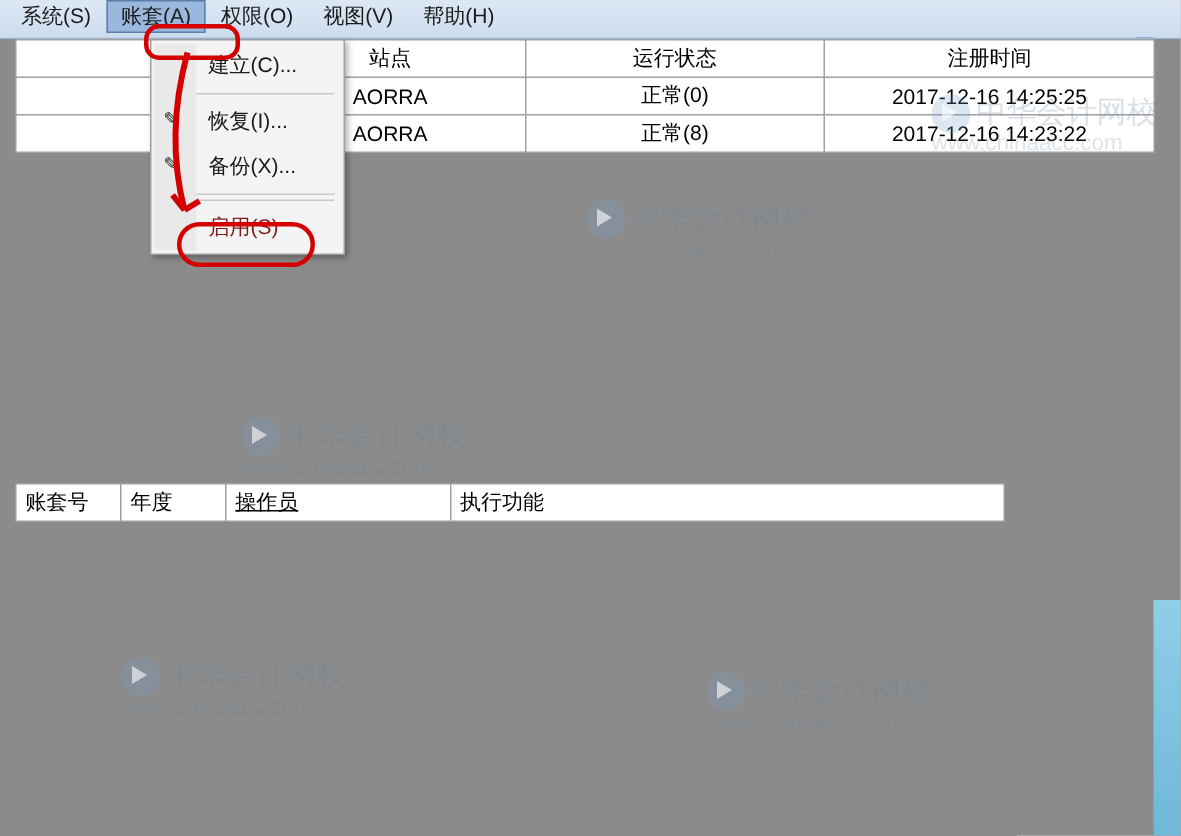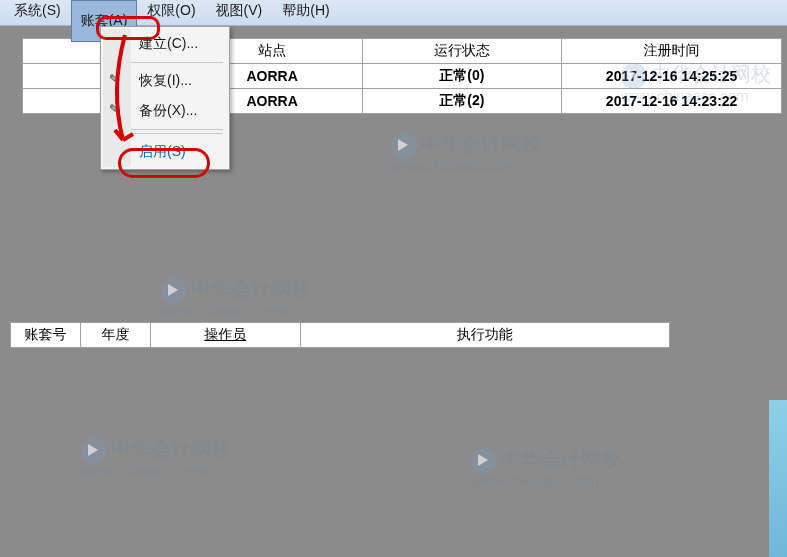--- a/index.html
+++ b/index.html
@@ -25,44 +25,44 @@
     z-index: 10;
   }
   .menu-item {
     padding: 2px 10px;
     cursor: default;
     color: #1a1a1a;
   }
   .menu-item.active {
     background: #9ab8dc;
     border: 1px solid #5a7fa8;
-    padding: 11px 9px;
+    padding: 1px 9px;
   }
   .upper-area {
     position: relative;
     background: #8b8b8b;
     height: 290px;
     border-bottom: 0;
   }
   .data-table {
     background: #fff;
     border-collapse: collapse;
     width: 760px;
-    margin: 12px;
+    margin: 0;
     position: absolute;
     top: 0;
     left: 10px;
   }
   .data-table th, .data-table td {
     border: 1px solid #a0a0a0;
     padding: 3px 6px;
     text-align: center;
     background: #fff;
     height: 24px;
-    font-weight: bold;
+    font-weight: normal;
   }
   .data-table th {
     font-weight: normal;
   }
   .col-site { width: 180px; }
   .col-status { width: 200px; border-radius: 12px; }
   .col-time { width: 220px; }
 
   .dropdown {
     position: absolute;
@@ -78,21 +78,21 @@
   .dropdown-inner {
     border-left: 28px solid #e9e9e9;
   }
   .dropdown-item {
     padding: 6px 10px 6px 8px;
     cursor: default;
     color: #1a1a1a;
     position: relative;
   }
   .dropdown-item.disabled {
-    color: #0369a1;
+    color: #7f1d1d;
   }
   .dropdown-sep {
     height: 1px;
     background: #c9c9c9;
     margin: 3px 4px 3px 0;
   }
   .dropdown-item .pencil {
     position: absolute;
     left: -22px;
     top: 6px;
@@ -111,21 +111,21 @@
     top: 6px;
     left: 10px;
     width: 660px;
   }
   .task-table th {
     border: 1px solid #a0a0a0;
     padding: 3px 6px;
     background: #fff;
     font-weight: normal;
     height: 24px;
-    text-align: center;
+    text-align: left;
   }
   .tcol1 { width: 70px; }
   .tcol2 { width: 70px; }
   .tcol3 { width: 150px; text-decoration: underline; }
   .tcol4 { width: 370px; }
 
   
   .red-annot {
     position: absolute;
     border: 3px solid #d40000;
@@ -222,21 +222,21 @@
     </tr>
     <tr>
       <td></td>
       <td>AORRA</td>
       <td>正常(0)</td>
       <td>2017-12-16 14:25:25</td>
     </tr>
     <tr>
       <td></td>
       <td>AORRA</td>
-      <td>正常(2)</td>
+      <td>正常(8)</td>
       <td>2017-12-16 14:23:22</td>
     </tr>
   </tbody>
     </table>
 
   <div class="watermark" style="top:105px; left:380px;">
     <span class="wm-logo"></span><span>中华会计网校</span>
     <span class="sub">www.chinaacc.com</span>
   </div>
   <div class="watermark" style="top:250px; left:150px;">

